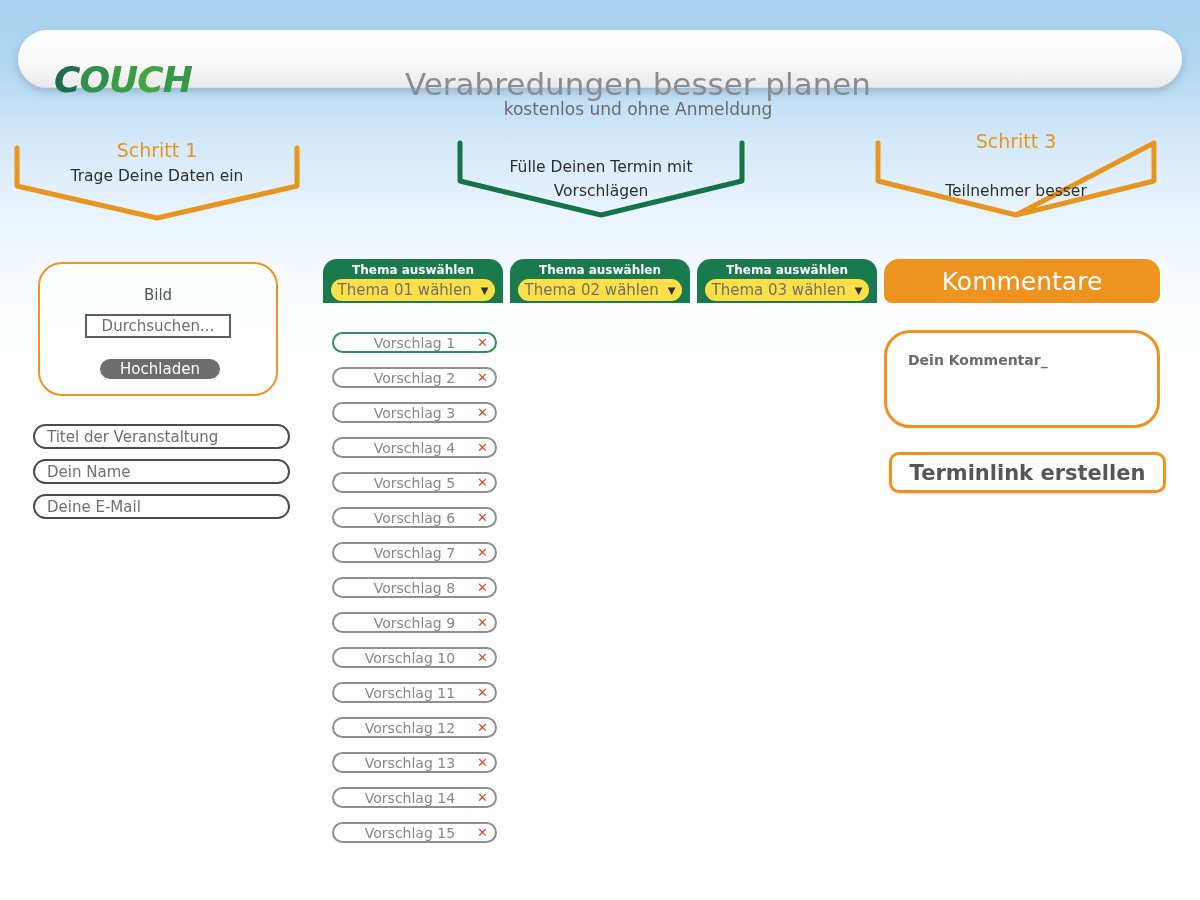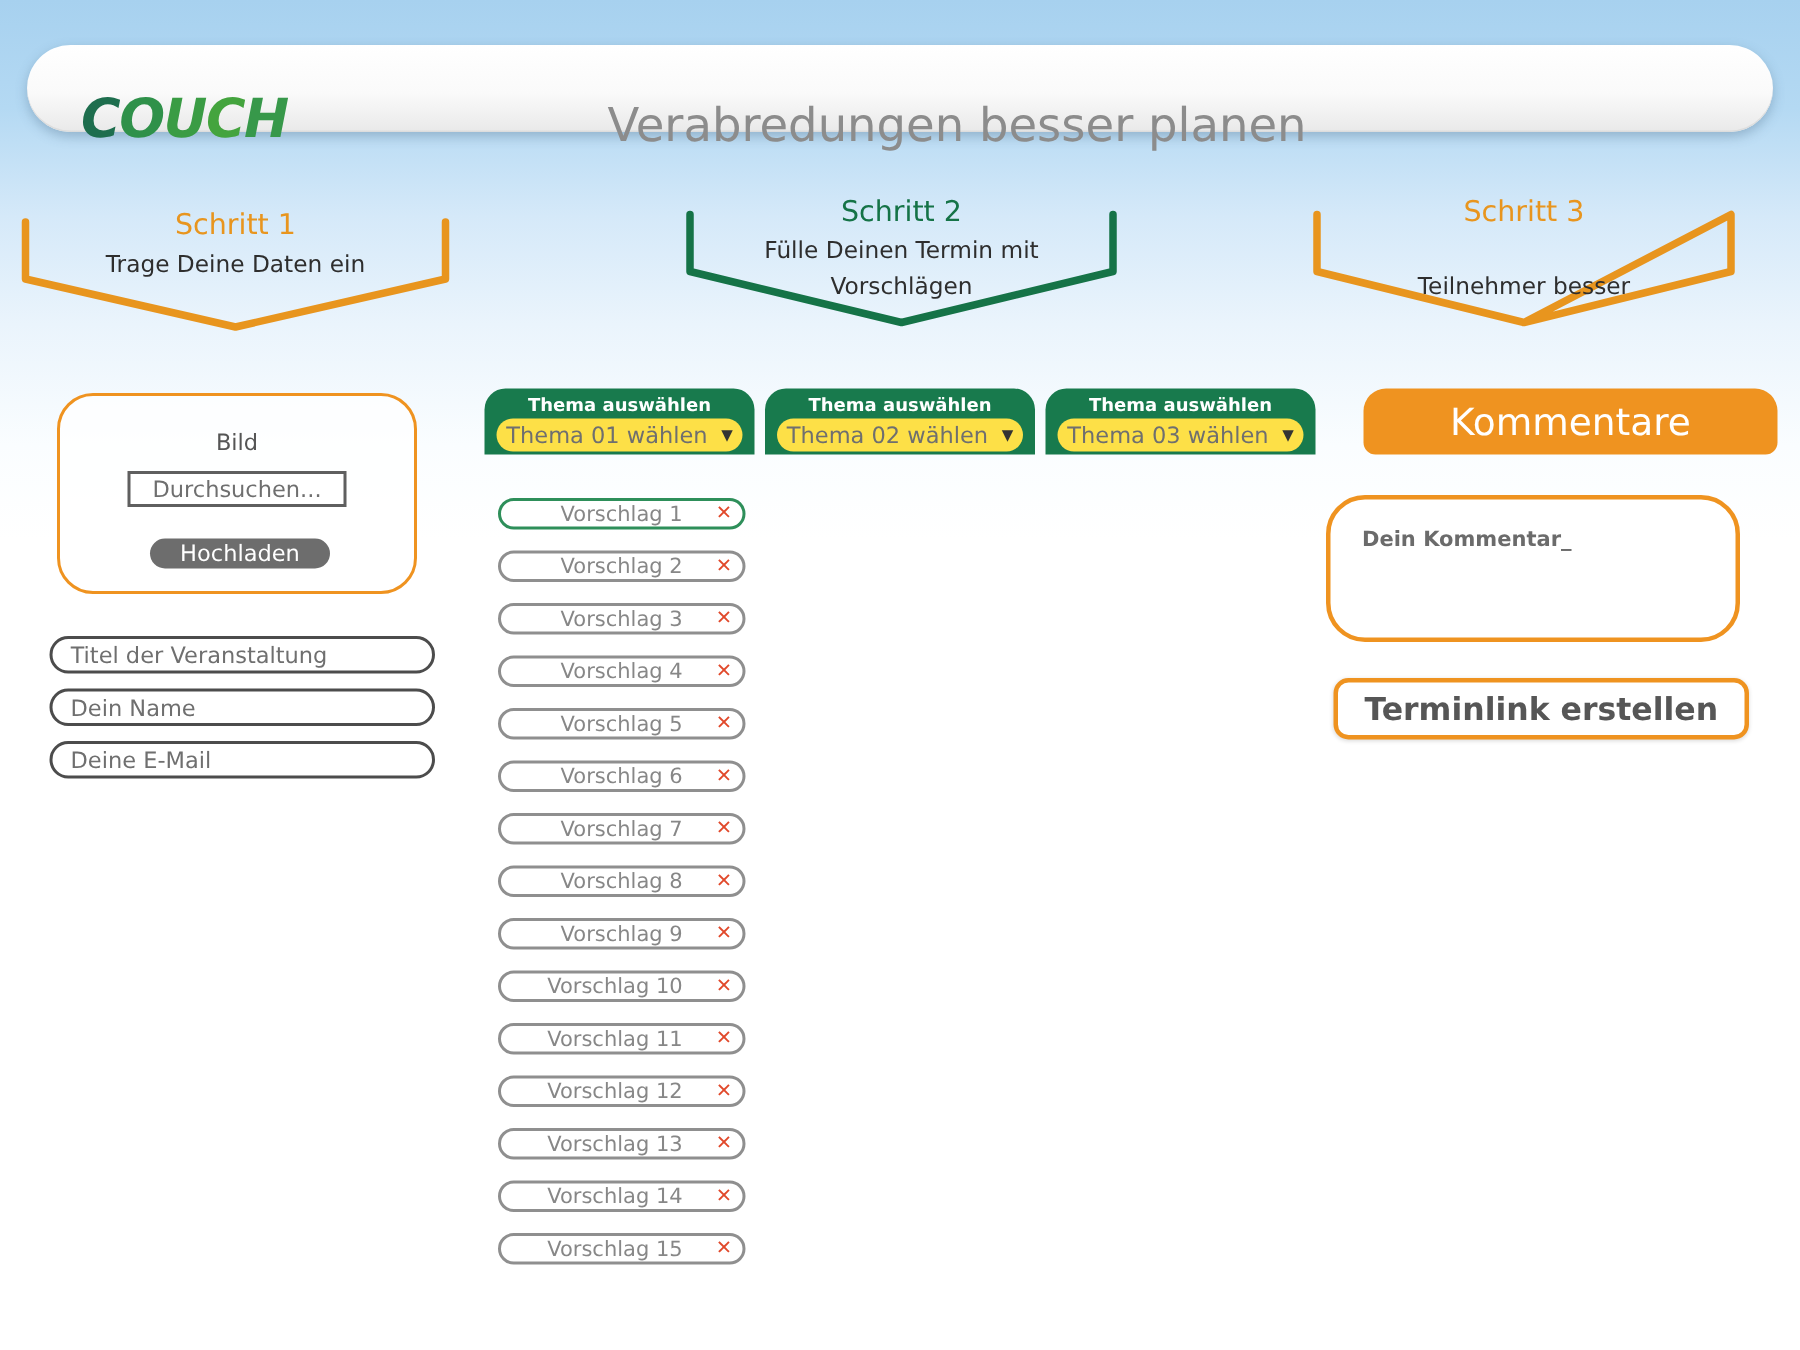--- a/index.html
+++ b/index.html
@@ -70,34 +70,34 @@
 </head>
 <body>
 
 <div class="page">
 
   <div class="header-bar">
     <div class="logo">
       <span class="logo-couch"><span style="color: rgb(30, 110, 78);">C</span><span style="color: rgb(47, 145, 74);">O</span><span style="color: rgb(58, 156, 68);">U</span><span style="color: rgb(68, 164, 62);">C</span><span style="color: rgb(55, 152, 74);">H</span></span>
     </div>
     <div class="page-title">Verabredungen besser planen</div>
+    <div class="page-subtitle">kostenlos und ohne Anmeldung</div>
   </div>
 
   <svg class="chevrons" viewBox="0 0 1200 240">
     <polyline points="17,148 17,186 157,218 297,186 297,148" style="stroke: rgb(232, 149, 30);"></polyline>
     <polyline points="460,143 460,181 601,215 742,181 742,143" style="stroke: rgb(21, 115, 71);"></polyline>
     <polyline points="878,143 878,181 1016,215 1154,143 1154,143 1154,181 1016,215" style="stroke: rgb(232, 149, 30);"></polyline>
   </svg>
 
   <div class="step-title" style="left: 47px; top: 139px; color: rgb(232, 149, 30);">Schritt 1</div>
   <div class="step-sub" style="left:27px;top:164px;width:260px;">
     <span>Trage Deine Daten ein</span>
   </div>
 
-  <div class="step-title" style="left: 491px; top: 130px; color: rgb(21, 115, 71);">Schritt 2</div>
   <div class="step-sub" style="left:461px;top:155px;width:280px;">
     <span>Fülle Deinen Termin mit</span><br>
     <span>Vorschlägen</span>
   </div>
 
   <div class="step-title" style="left: 906px; top: 130px; color: rgb(232, 149, 30);">Schritt 3</div>
   <div class="step-sub" style="left:871px;top:155px;width:290px;">
     <br>
     <span>Teilnehmer besser</span>
   </div>
@@ -190,19 +190,19 @@
     <div class="vorschlag">
       <span>Vorschlag 14</span>
       <span class="x" style="color: rgb(225, 73, 43);">✕</span>
     </div>
     <div class="vorschlag">
       <span>Vorschlag 15</span>
       <span class="x" style="color: rgb(225, 73, 43);">✕</span>
     </div>
   </div>
 
-  <div class="komm-header" style="background-color: rgb(239, 147, 32); margin-left: 25px;">Kommentare</div>
+  <div class="komm-header" style="background-color: rgb(239, 147, 32);">Kommentare</div>
   <div class="komm-box" style="border-color: rgb(239, 147, 32);">
     <span class="komm-placeholder">Dein Kommentar_</span>
   </div>
   <div class="cta-btn" style="border-color: rgb(239, 147, 32);">Terminlink erstellen</div>
 
 </div>
 
 </body></html>

